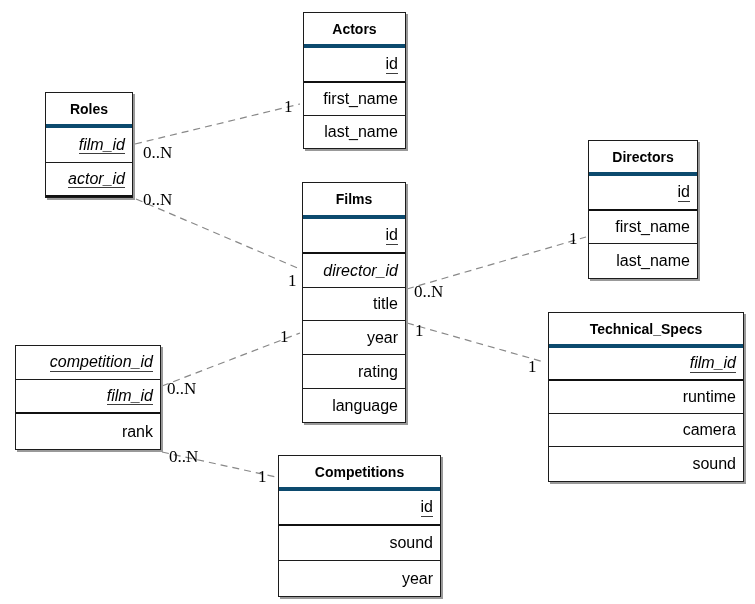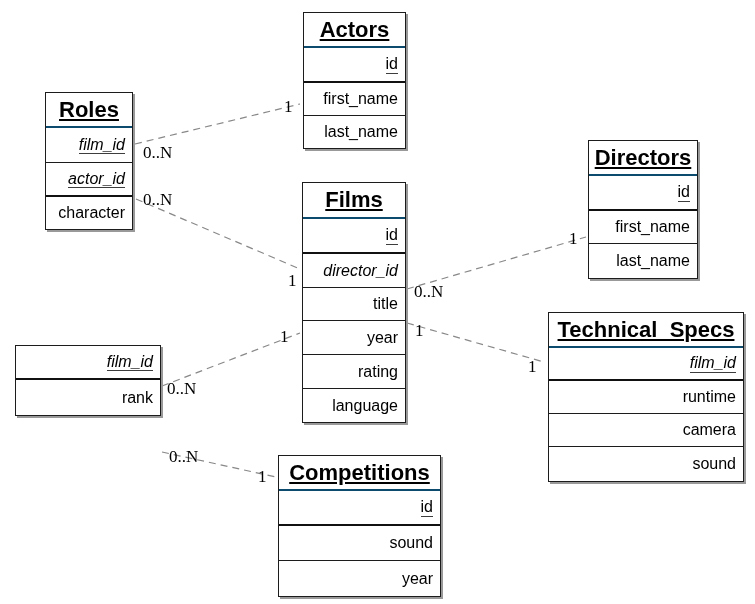--- a/index.html
+++ b/index.html
@@ -5,22 +5,22 @@
   html,body { margin:0; padding:0; background:#ffffff; }
   body { width:755px; height:604px; font-family:"Liberation Sans", sans-serif; }
   #canvas { position:relative; width:755px; height:604px; overflow:hidden; background:#ffffff; }
   #lines { position:absolute; left:0; top:0; z-index:0; }
   .tbl {
     position:absolute; z-index:1; background:#ffffff; box-sizing:border-box;
     border:1.5px solid #1c1c1c; box-shadow:2px 2px 0 #999999;
   }
   .hdr {
     display:flex; align-items:center; justify-content:center;
-    font-weight:bold; font-size:22px; color:#000;
-    border-bottom:2px solid #0c4a6e; box-sizing:border-box;text-decoration:underline;
+    font-weight:bold; font-size:14px; color:#000;
+    border-bottom:4px solid #0c4a6e; box-sizing:border-box;
   }
   .row {
     display:flex; align-items:center; justify-content:flex-end;
     padding-right:7px; font-size:16px; color:#000;
     border-bottom:1px solid #1c1c1c; box-sizing:border-box; white-space:nowrap;
   }
   .row:last-child { border-bottom:none; }
   .row.pksep { border-bottom:2px solid #111111; }
   .fk { font-style:italic; }
   .u  { border-bottom:1.4px solid #3d3d3d; line-height:1.12; }
@@ -72,23 +72,20 @@
   </svg>
 
   <div class="tbl" style="left:45px; top:92px; width:88px;">
     <div class="hdr" style="height:35px;">Roles</div>
     <div class="row" style="height:35px;">
         <span class="fk u">film_id</span>
       </div>
     <div class="row pksep" style="height:34px;">
         <span class="fk u">actor_id</span>
       </div>
-    <div class="row" style="height:32px;">
-        <span>character</span>
-      </div>
   </div>
 
   <div class="tbl" style="left:303px; top:12px; width:103px;">
     <div class="hdr" style="height:35px;">Actors</div>
     <div class="row pksep" style="height:35px;">
         <span class="u">id</span>
       </div>
     <div class="row" style="height:33px;">
         <span>first_name</span>
       </div>
@@ -126,20 +123,23 @@
       </div>
     <div class="row" style="height:33px;">
         <span>first_name</span>
       </div>
     <div class="row" style="height:34px;">
         <span>last_name</span>
       </div>
   </div>
 
   <div class="tbl" style="left:15px; top:345px; width:146px;">
+    <div class="row" style="height:34px;">
+        <span class="fk u">competition_id</span>
+      </div>
     <div class="row pksep" style="height:34px;">
         <span class="fk u">film_id</span>
       </div>
     <div class="row" style="height:35px;">
         <span>rank</span>
       </div>
   </div>
 
   <div class="tbl" style="left:278px; top:455px; width:163px;">
     <div class="hdr" style="height:35px;">Competitions</div>

